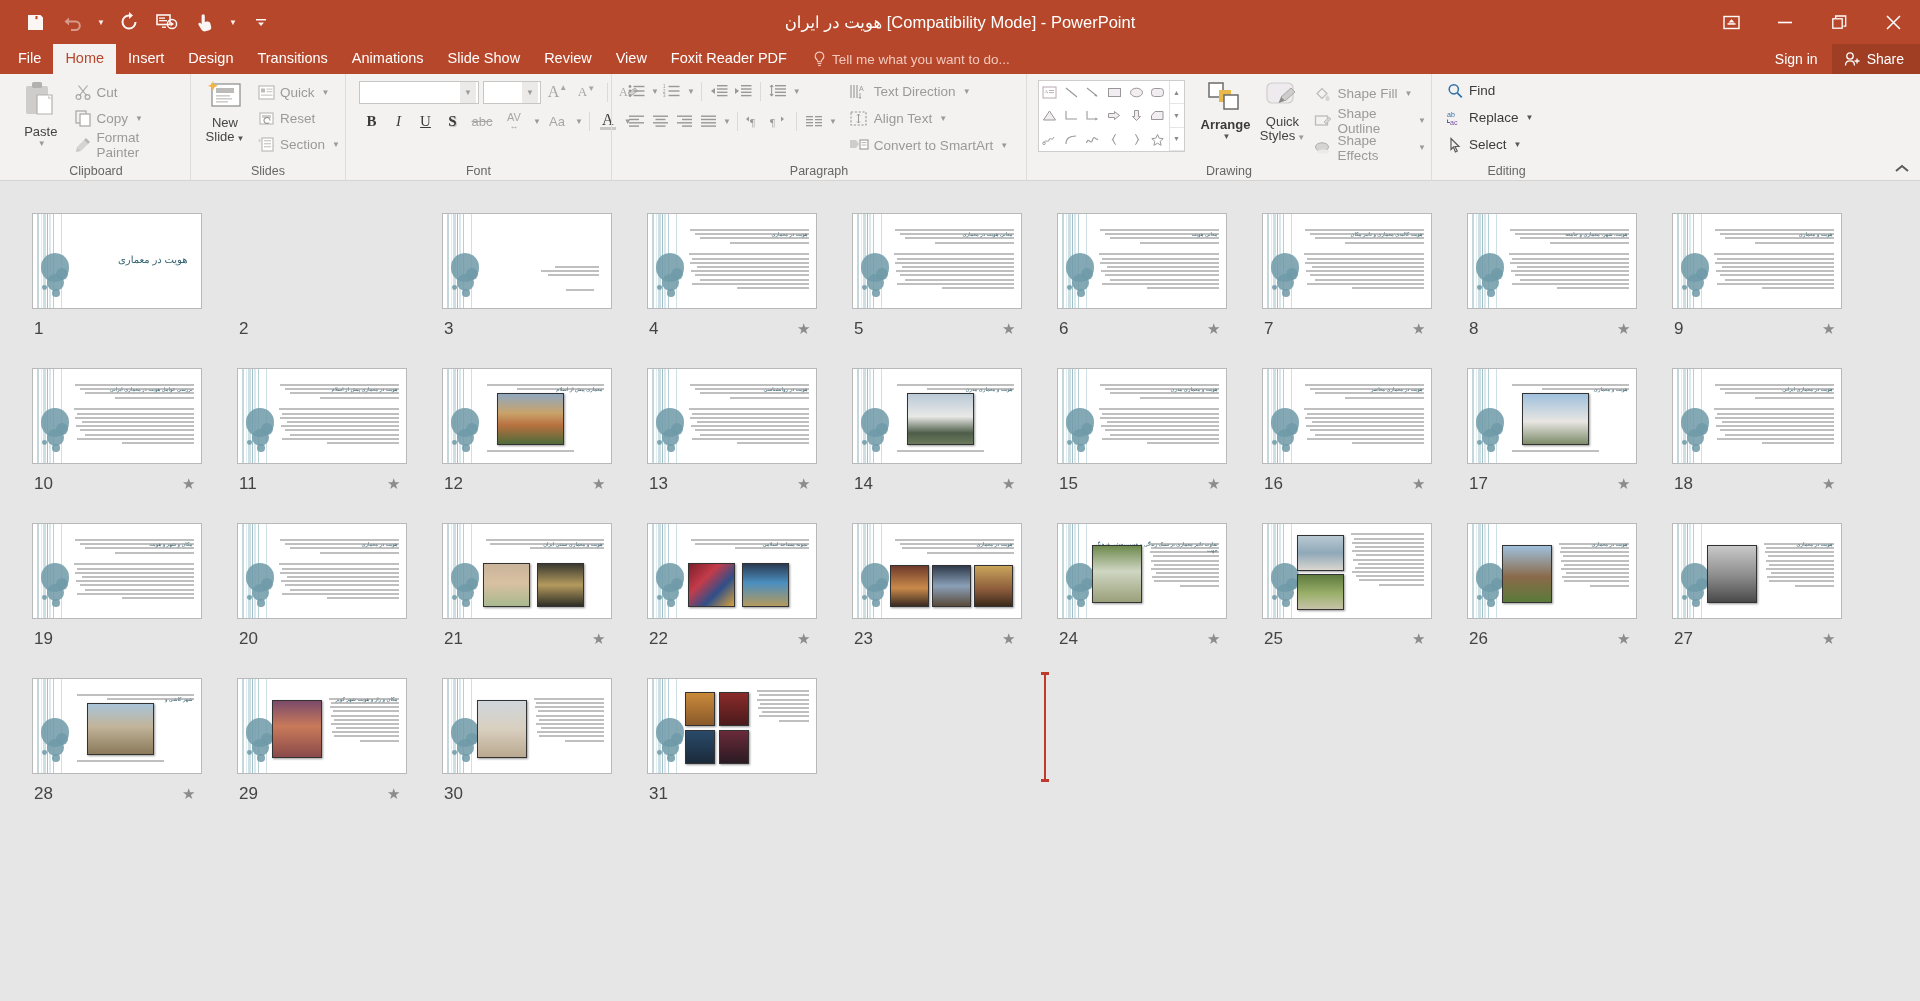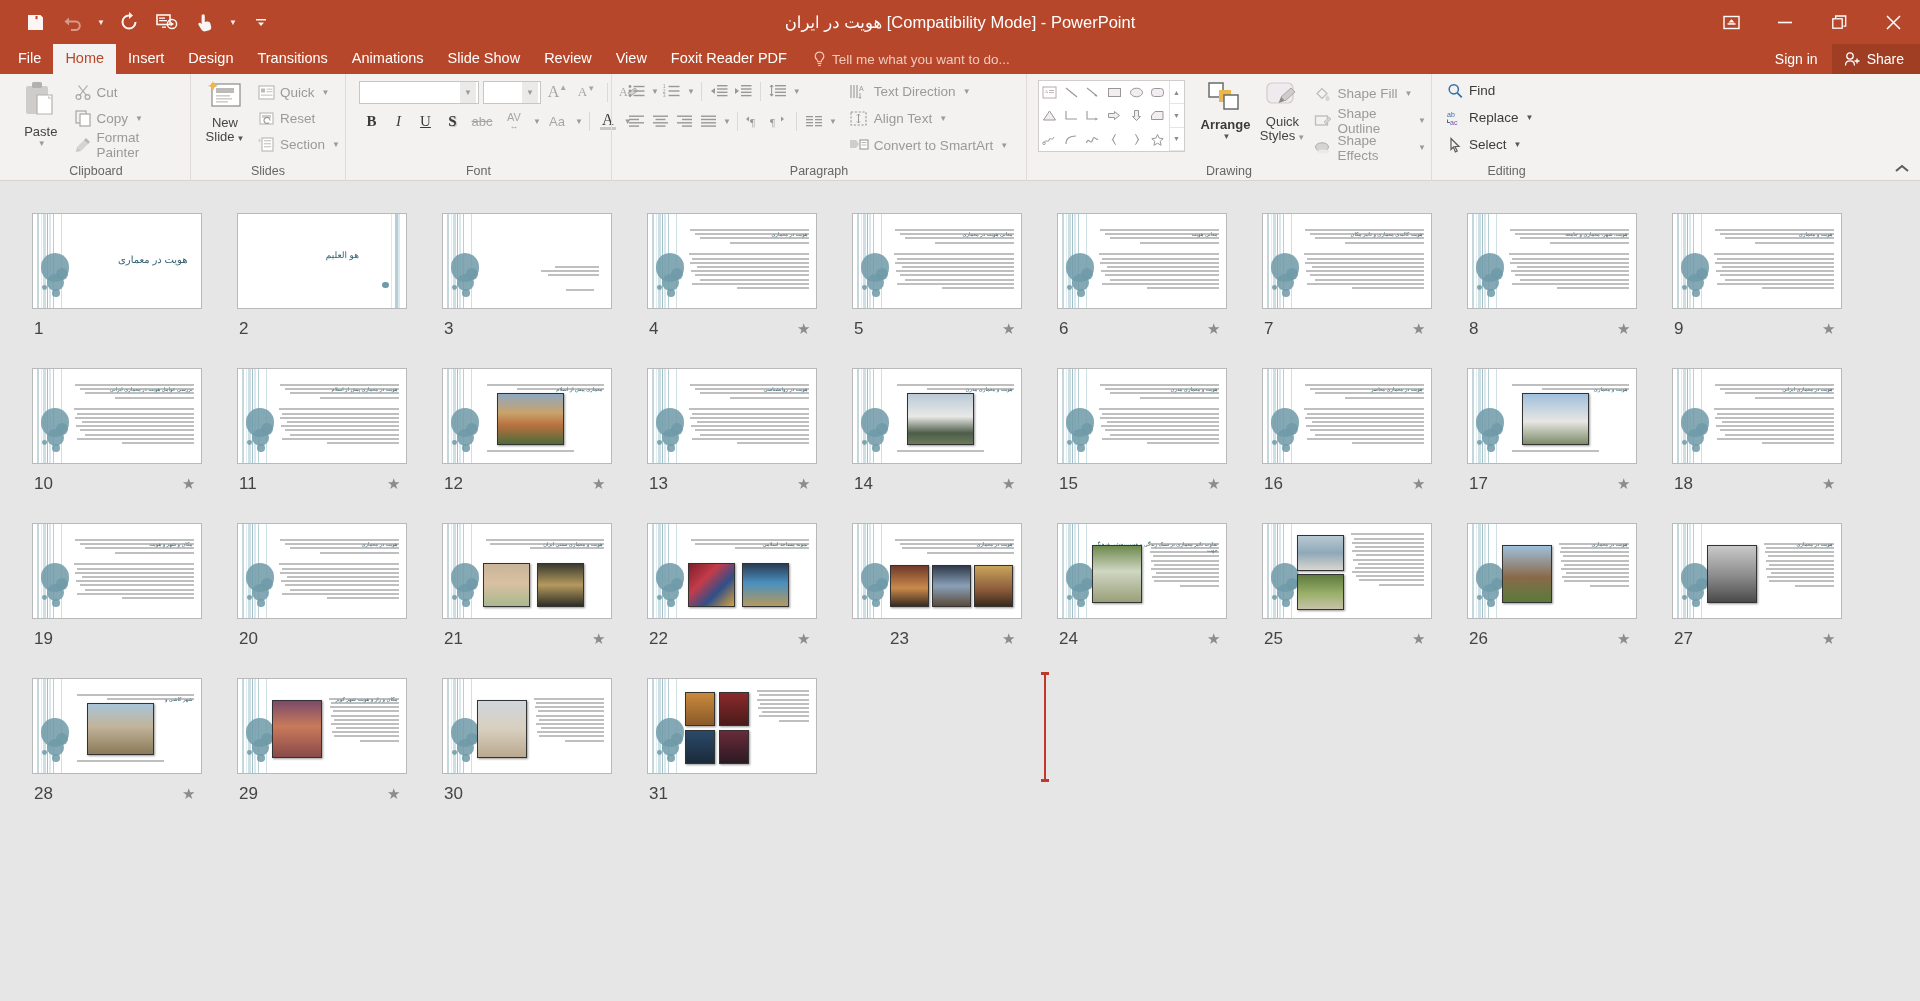--- a/index.html
+++ b/index.html
@@ -770,27 +770,20 @@
         <div class="bub" style="left: 4.5%; top: 42%; width: 17%; height: calc(30.26%); opacity: 0.85;"></div>
         <div class="bub" style="left: 13.5%; top: 57%; width: 7.5%; height: calc(13.35%); opacity: 0.85;"></div>
         <div class="bub" style="left: 8.5%; top: 64%; width: 10%; height: calc(17.8%); opacity: 0.85;"></div>
         <div class="bub" style="left: 5.5%; top: 76%; width: 3%; height: calc(5.34%); opacity: 0.85;"></div>
         <div class="bub" style="left: 11.5%; top: 80%; width: 4.5%; height: calc(8.01%); opacity: 0.85;"></div>
         <div class="s-title" style="right: 8%; top: 30%; font-size: 10px; direction: rtl;">هویت در معماری</div>
       </div>
       <div class="snum" style="left: 2px; top: 106px;">1</div>
     </div>
     <div class="slide-cell" style="left: 237px; top: 32px; width: 170px; height: 134px;">
-      <div class="thumb" style="width: 170px; height: 96px;">
-        <div class="tpl-bar" style="left: 91%; width: 0.8%; background: rgb(220, 233, 236);"></div>
-        <div class="tpl-bar" style="left: 93.5%; width: 1.6%; background: rgb(181, 207, 215);"></div>
-        <div class="tpl-bar" style="left: 95.5%; width: 0.8%; background: rgb(220, 233, 236);"></div>
-        <div class="s-title" style="right: 28%; top: 26%; font-size: 9px; direction: rtl;">هو العلیم</div>
-        <div class="bub" style="right: 10%; top: 72%; width: 4%; height: 7%;"></div>
-      </div>
       <div class="snum" style="left: 2px; top: 106px;">2</div>
     </div>
     <div class="slide-cell" style="left: 442px; top: 32px; width: 170px; height: 134px;">
       <div class="thumb" style="width: 170px; height: 96px;">
         <div class="tpl-bar" style="left: 2.5%; width: 1.2%; background: rgb(196, 215, 221);"></div>
         <div class="tpl-bar" style="left: 4.5%; width: 0.7%; background: rgb(226, 237, 240);"></div>
         <div class="tpl-bar" style="left: 6%; width: 1.6%; background: rgb(207, 224, 229);"></div>
         <div class="tpl-bar" style="left: 8.4%; width: 0.5%; background: rgb(159, 192, 202);"></div>
         <div class="tpl-bar" style="left: 9.8%; width: 0.9%; background: rgb(220, 233, 236);"></div>
         <div class="tpl-bar" style="left: 12%; width: 0.5%; background: rgb(181, 207, 215);"></div>
@@ -1464,21 +1457,21 @@
         <div class="s-body" style="left: 22%; top: 16%; width: 74%;">
           <div class="tline" style="width: 96%; margin-left: auto;"></div>
           <div class="tline" style="width: 92%; margin-left: auto;"></div>
           <div class="tline" style="width: 90%; margin-left: auto;"></div>
           <div class="tline" style="width: 70%; margin-left: auto;"></div>
         </div>
         <div class="ph" style="left: 22%; top: 44%; width: 23%; height: 44%; background: linear-gradient(rgb(111, 58, 42) 0%, rgb(201, 138, 74) 55%, rgb(58, 42, 34) 100%);"></div>
         <div class="ph" style="left: 47%; top: 44%; width: 23%; height: 44%; background: linear-gradient(rgb(46, 58, 74) 0%, rgb(138, 160, 184) 50%, rgb(90, 74, 58) 100%);"></div>
         <div class="ph" style="left: 72%; top: 44%; width: 23%; height: 44%; background: linear-gradient(rgb(201, 164, 90) 0%, rgb(138, 90, 58) 60%, rgb(58, 42, 26) 100%);"></div>
       </div>
-      <div class="snum" style="left: 2px; top: 106px; margin-left: 36px;">23</div>
+      <div class="snum" style="left: 2px; top: 106px;">23</div>
       <div class="star" style="left: 150px; top: 107px;">★</div>
     </div>
     <div class="slide-cell" style="left: 1057px; top: 342px; width: 170px; height: 134px;">
       <div class="thumb" style="width: 170px; height: 96px;">
         <div class="tpl-bar" style="left: 2.5%; width: 1.2%; background: rgb(196, 215, 221);"></div>
         <div class="tpl-bar" style="left: 4.5%; width: 0.7%; background: rgb(226, 237, 240);"></div>
         <div class="tpl-bar" style="left: 6%; width: 1.6%; background: rgb(207, 224, 229);"></div>
         <div class="tpl-bar" style="left: 8.4%; width: 0.5%; background: rgb(159, 192, 202);"></div>
         <div class="tpl-bar" style="left: 9.8%; width: 0.9%; background: rgb(220, 233, 236);"></div>
         <div class="tpl-bar" style="left: 12%; width: 0.5%; background: rgb(181, 207, 215);"></div>

